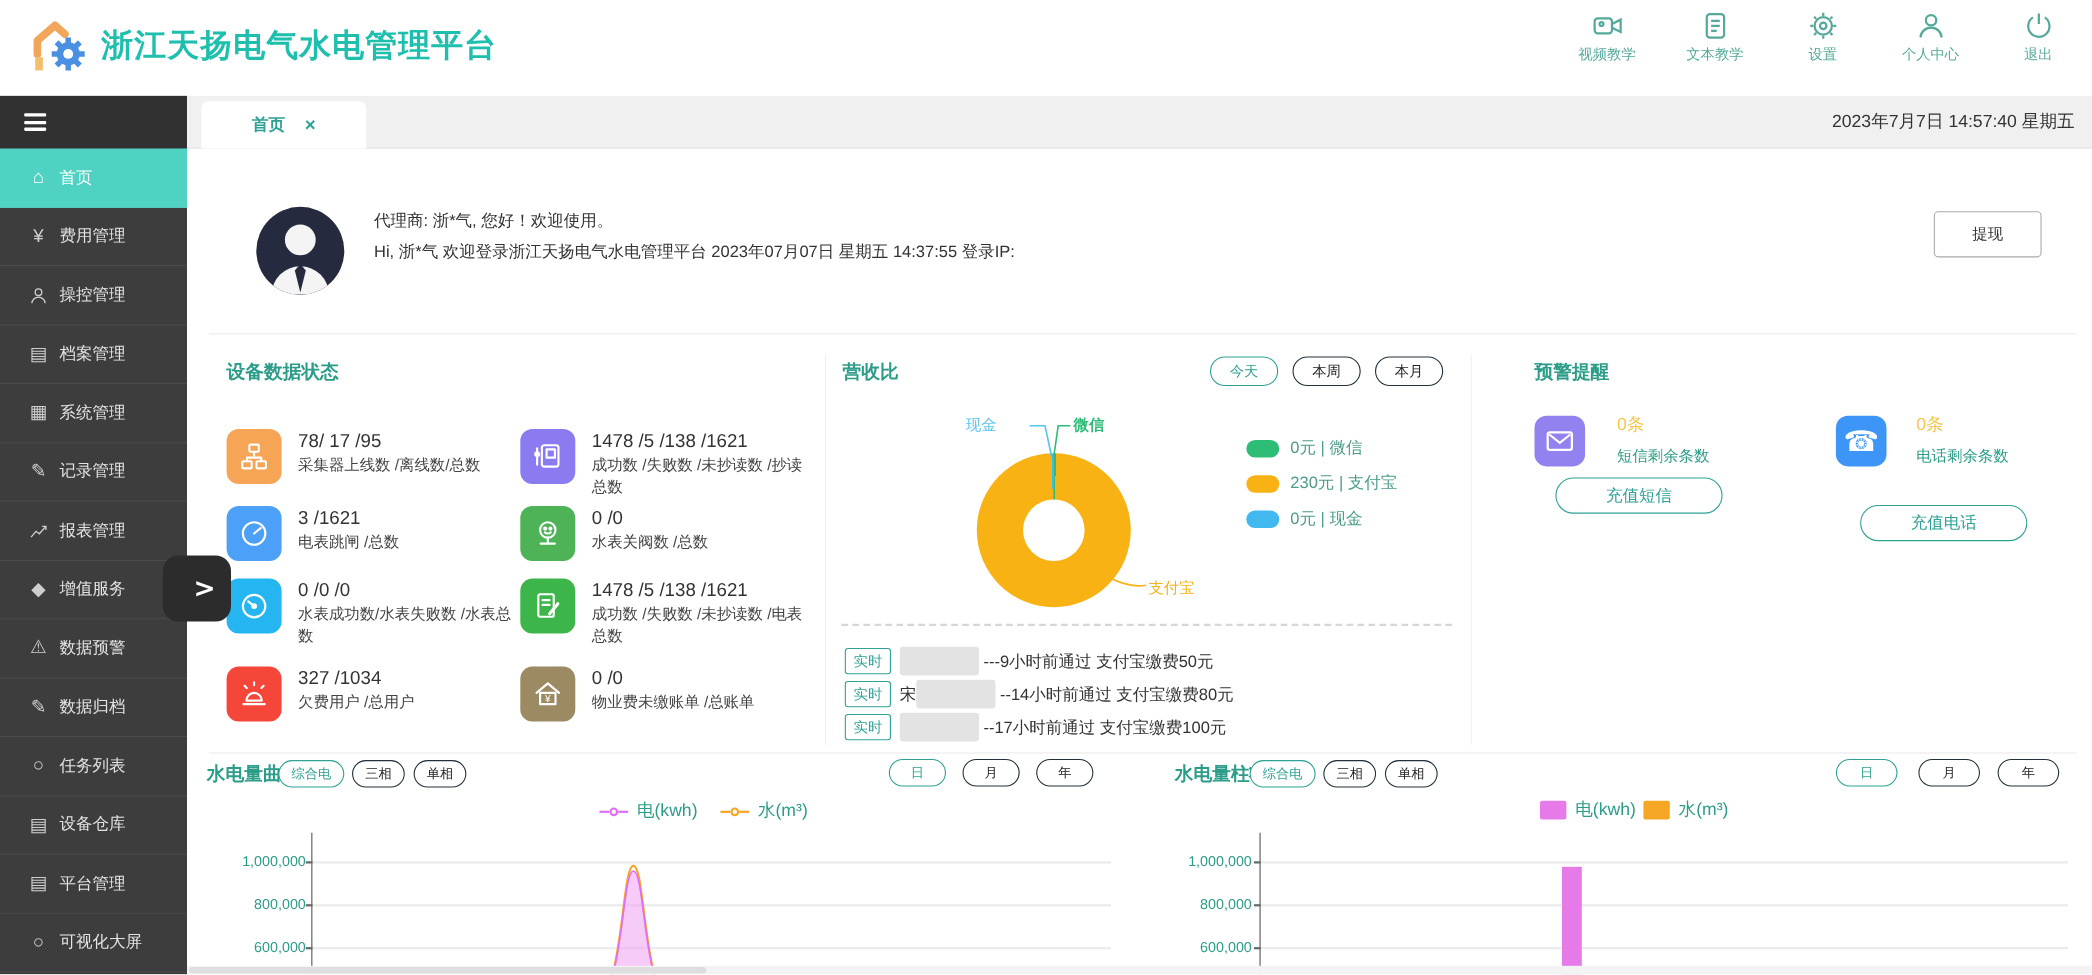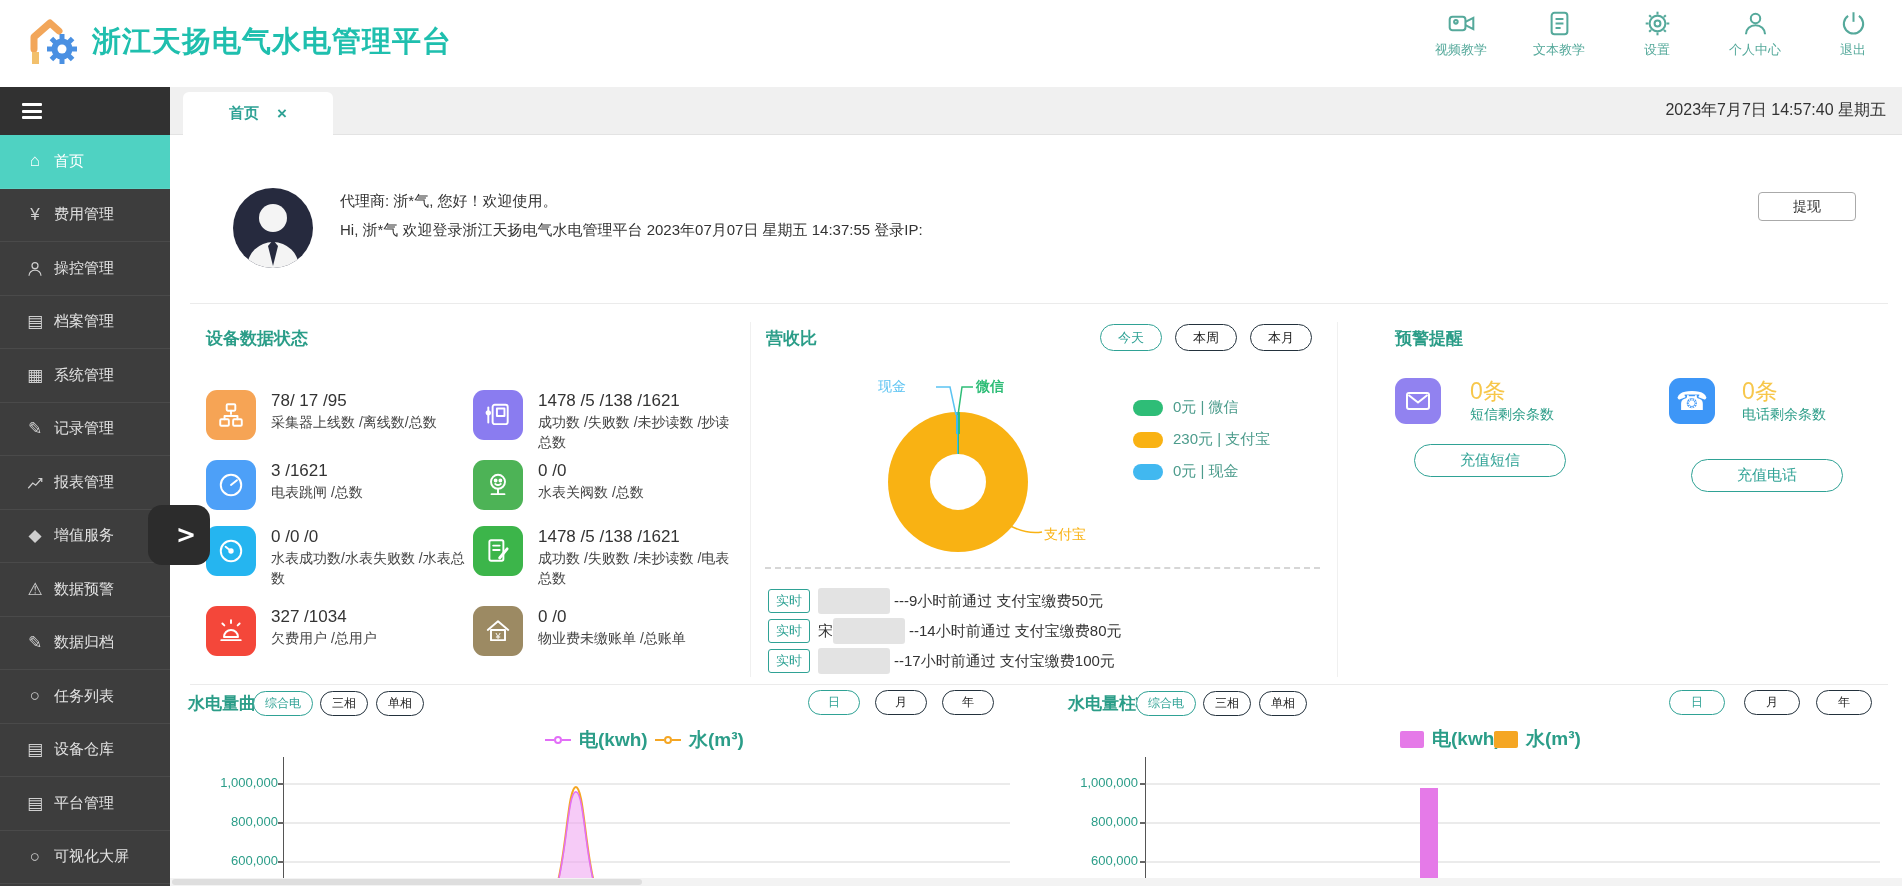--- a/index.html
+++ b/index.html
@@ -36,21 +36,21 @@
   #tabbar { position:absolute; left:170px; top:87px; width:1732px; height:48px; background:#f0f0f0; border-bottom:1px solid #e3e3e3; z-index:3; }
   #tab-home { position:absolute; left:13px; top:5px; width:150px; height:43px; background:#fff; border-radius:6px 6px 0 0; display:flex; align-items:center; justify-content:center; gap:18px; cursor:pointer; }
   #tab-home .tlbl { color:#2fa295; font-size:15px; font-weight:bold; }
   #tab-home .tclose { color:#2fa295; font-size:17px; font-weight:bold; cursor:pointer; }
   #dt { position:absolute; right:16px; top:13px; font-size:16px; color:#333; }
 
   
   #avatar { position:absolute; left:233px; top:188px; width:80px; height:80px; border-radius:50%; background:#262a3e; overflow:hidden; }
   #wl { position:absolute; left:340px; top:186px; font-size:15px; line-height:29px; color:#333; }
   #wl a { color:#4a8fe3; text-decoration:none; cursor:pointer; }
-  #withdraw { position:absolute; left:1758px; top:192px; width:98px; height:29px; background:#fff; border:1px solid #aaa; border-radius:4px; font-size:14px; color:#333; display:flex; align-items:center; justify-content:center; cursor:pointer; }
+  #withdraw { position:absolute; left:1758px; top:192px; width:98px; height:42px; background:#fff; border:1px solid #aaa; border-radius:4px; font-size:14px; color:#333; display:flex; align-items:center; justify-content:center; cursor:pointer; }
 
   .hdiv { position:absolute; background:#ebebeb; }
   .vdiv { position:absolute; background:#f0f0f0; width:1px; }
 
   .sect-h { position:absolute; font-size:17px; font-weight:bold; color:#2b9d88; }
 
   
   .stat { position:absolute; display:flex; }
   .sico { width:50px; height:50px; border-radius:11px; display:flex; align-items:center; justify-content:center; flex:0 0 50px; }
   .sico svg { width:28px; height:28px; stroke:#fff; fill:none; stroke-width:1.8; stroke-linecap:round; stroke-linejoin:round; }
@@ -76,29 +76,29 @@
   .feedrow { position:absolute; display:flex; align-items:center; height:26px; }
   .fbadge { border:1px solid #2fa295; color:#2fa295; font-size:13px; border-radius:3px; padding:2px 7px; margin-right:8px; }
   .fblur { width:72px; height:26px; background:#d9d9d9; opacity:.75; border-radius:3px; margin-right:4px; }
   .fname { font-size:15px; color:#333; }
   .ftext { font-size:15px; color:#333; white-space:nowrap; }
 
   
   .aico { position:absolute; width:46px; height:46px; border-radius:11px; display:flex; align-items:center; justify-content:center; }
   .aico svg { width:28px; height:28px; stroke:#fff; fill:none; stroke-width:2; }
   .aico .ph { color:#fff; font-size:26px; line-height:1; }
-  .acount { position:absolute; font-size:23px; color:#f7c74b; }
+  .acount { position:absolute; font-size:16px; color:#f7c74b; }
   .albl { position:absolute; font-size:14px; color:#2b9d88; }
   .abtn { position:absolute; width:152px; height:33px; border:1px solid #2fa295; border-radius:17px; background:#fff; color:#2fa295; font-size:15px; display:flex; align-items:center; justify-content:center; cursor:pointer; }
 
   
   .cpill { position:absolute; height:25px; border:1px solid #23313c; border-radius:13px; background:#fff; font-size:12px; color:#222; display:flex; align-items:center; justify-content:center; cursor:pointer; padding:0 11px; }
   .cpill.act { border-color:#2fa295; color:#2fa295; }
   .clegend { position:absolute; display:flex; align-items:center; gap:8px; }
-  .clegend .ctx { font-size:19px; color:#2b9d88;font-weight:bold; }
+  .clegend .ctx { font-size:16px; color:#2b9d88; }
   .lmark { display:inline-flex; align-items:center; }
   .lmark .ln { width:9px; border-top:2px solid currentColor; }
   .lmark .cr { width:8px; height:8px; border:2px solid currentColor; border-radius:50%; }
   .mk-elec { color:#e26ef7; } .mk-water { color:#f5a623; }
   .sqsw { width:24px; height:17px; border-radius:2px; }
   .ylabel { position:absolute; width:72px; text-align:right; font-size:13px; color:#2b9d88; }
   .grid { position:absolute; height:2px; background:#ebebeb; }
   .yaxis { position:absolute; width:1px; background:#555; }
   .tick { position:absolute; width:6px; height:2px; background:#666; }
   #bar-elec { position:absolute; background:#e57ae8; }
@@ -447,21 +447,21 @@
   <div class="sect-h" style="left:1395px;top:327px;">预警提醒</div>
 
   <div class="aico" style="left:1395px;top:378px;background:#9182f0;">
     <svg viewBox="0 0 28 26">
         <rect x="3" y="5" width="22" height="16" rx="2"></rect>
         <polyline points="4.5,7 14,14.5 23.5,7" fill="none"></polyline>
       </svg>
   </div>
   <div class="acount" style="left:1470px;top:376px;">0条</div>
   <div class="albl" style="left:1470px;top:406px;">短信剩余条数</div>
-  <div class="abtn" style="left:1414px;top:444px;">充值短信</div>
+  <div class="abtn" style="left:1414px;top:434px;">充值短信</div>
 
   <div class="aico" style="left:1669px;top:378px;background:#3d96f7;">
     <span class="ph">☎</span>
   </div>
   <div class="acount" style="left:1742px;top:376px;">0条</div>
   <div class="albl" style="left:1742px;top:406px;">电话剩余条数</div>
   <div class="abtn" style="left:1691px;top:459px;">充值电话</div>
 
   <div class="hdiv" style="left:190px;top:684px;width:1698px;height:1px;"></div>
 

